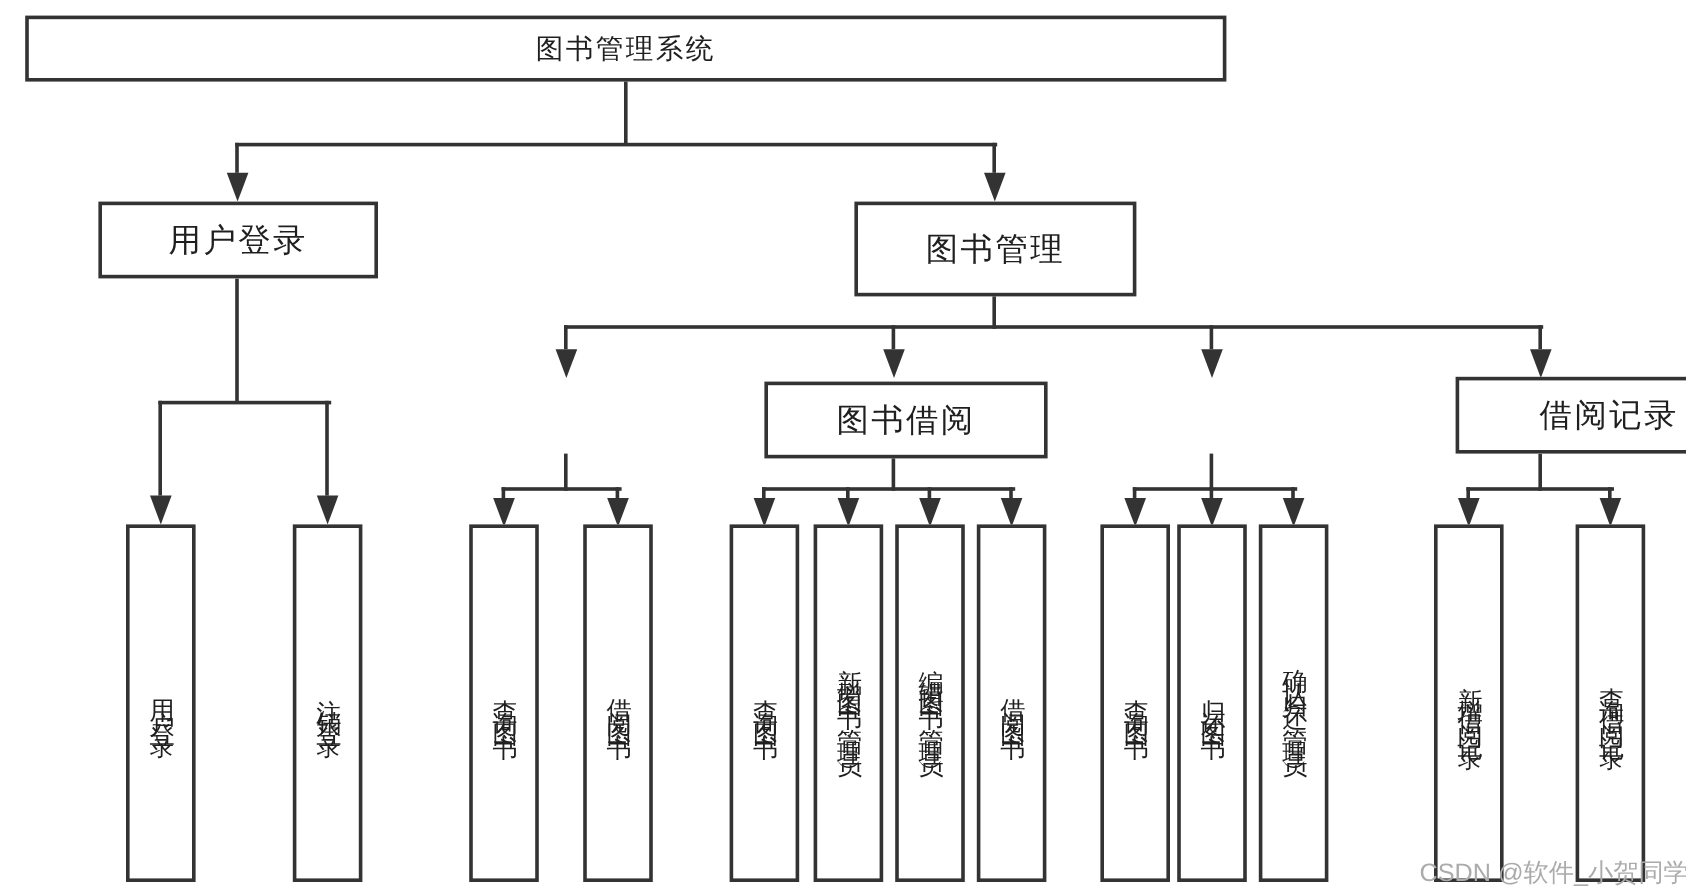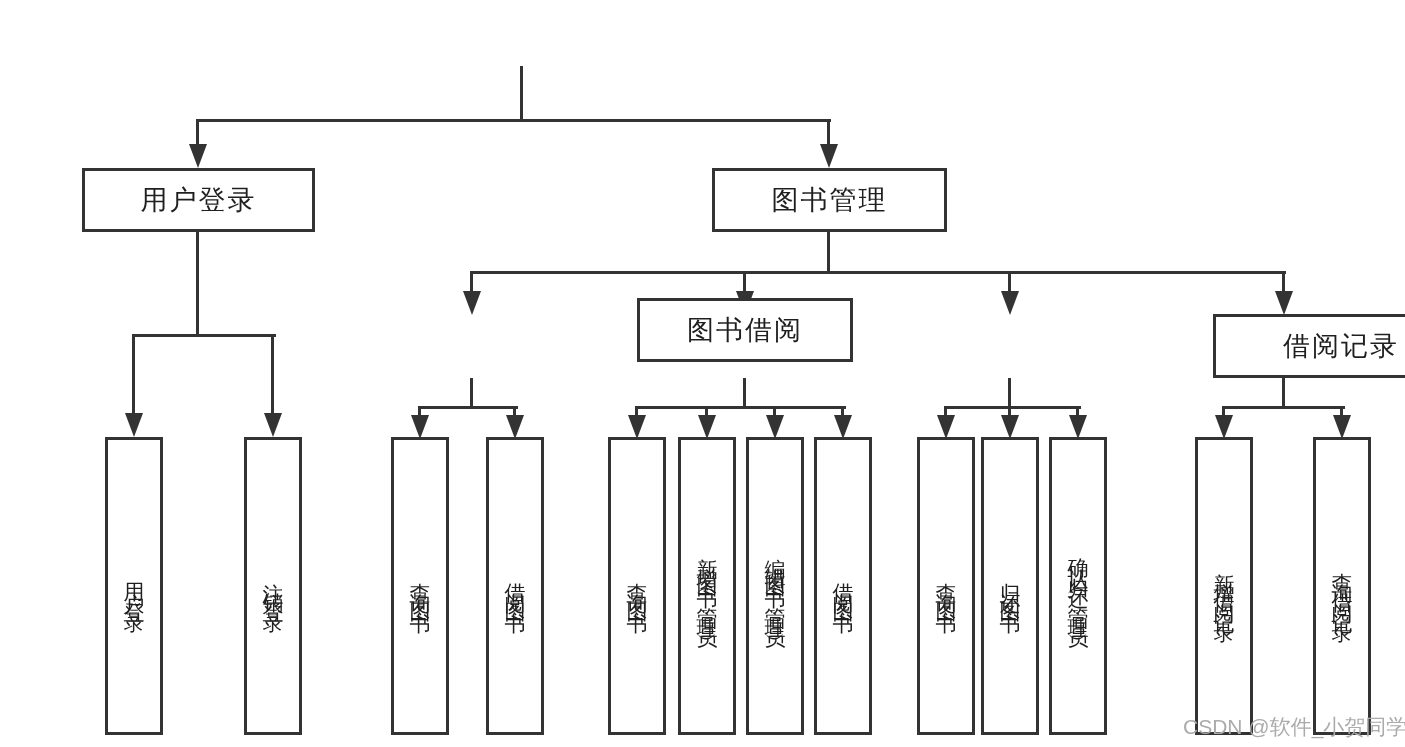--- a/index.html
+++ b/index.html
@@ -71,42 +71,43 @@
     color: var(--watermark);
     z-index: 5;
     white-space: nowrap;
   }
 </style>
 </head>
 <body>
 
 <div class="canvas">
 
+  <div class="box lvl-root" style="left:21px; top:13px; width:1001px; height:55px;">图书管理系统</div>
 
   <div class="vline" style="left:520px; top:66px; height:55px;"></div>
   <div class="hline" style="left:196px; top:119px; width:635px;"></div>
   <div class="arrow" style="left:196px; top:119px; height:25px;"></div>
   <div class="arrow" style="left:827px; top:119px; height:25px;"></div>
 
   <div class="box lvl-mid" style="left:82px; top:168px; width:233px; height:64px;">用户登录</div>
-  <div class="box lvl-mid" style="left:712px; top:168px; width:235px; height:64px;">图书管理</div>
+  <div class="box lvl-mid" style="left:712px; top:168px; width:235px; height:79px;">图书管理</div>
 
   <div class="vline" style="left:196px; top:232px; height:104px;"></div>
   <div class="hline" style="left:132px; top:334px; width:144px;"></div>
   <div class="arrow" style="left:132px; top:334px; height:79px;"></div>
   <div class="arrow" style="left:271px; top:334px; height:79px;"></div>
 
   <div class="vline" style="left:827px; top:232px; height:42px;"></div>
   <div class="hline" style="left:470px; top:271px; width:816px;"></div>
   <div class="arrow" style="left:470px; top:271px; height:20px;"></div>
   <div class="arrow" style="left:743px; top:271px; height:20px;"></div>
   <div class="arrow" style="left:1008px; top:271px; height:20px;"></div>
   <div class="arrow" style="left:1282px; top:271px; height:20px;"></div>
 
-  <div class="box lvl-mid" style="left:637px; top:298px; width:216px; height:64px;font-family:Liberation Mono, monospace;">图书借阅</div>
+  <div class="box lvl-mid" style="left:637px; top:318px; width:236px; height:64px;font-family:Liberation Mono, monospace;">图书借阅</div>
   <div class="box lvl-mid" style="left:1176px; top:314px; width:256px; height:64px;margin-left:37px;">借阅记录</div>
 
   <div class="vline" style="left:470px; top:378px; height:31px;"></div>
   <div class="hline" style="left:418px; top:406px; width:100px;"></div>
   <div class="arrow" style="left:418px; top:406px; height:9px;"></div>
   <div class="arrow" style="left:513px; top:406px; height:9px;"></div>
 
   <div class="vline" style="left:743px; top:378px; height:31px;"></div>
   <div class="hline" style="left:635px; top:406px; width:211px;"></div>
   <div class="arrow" style="left:635px; top:406px; height:9px;"></div>

